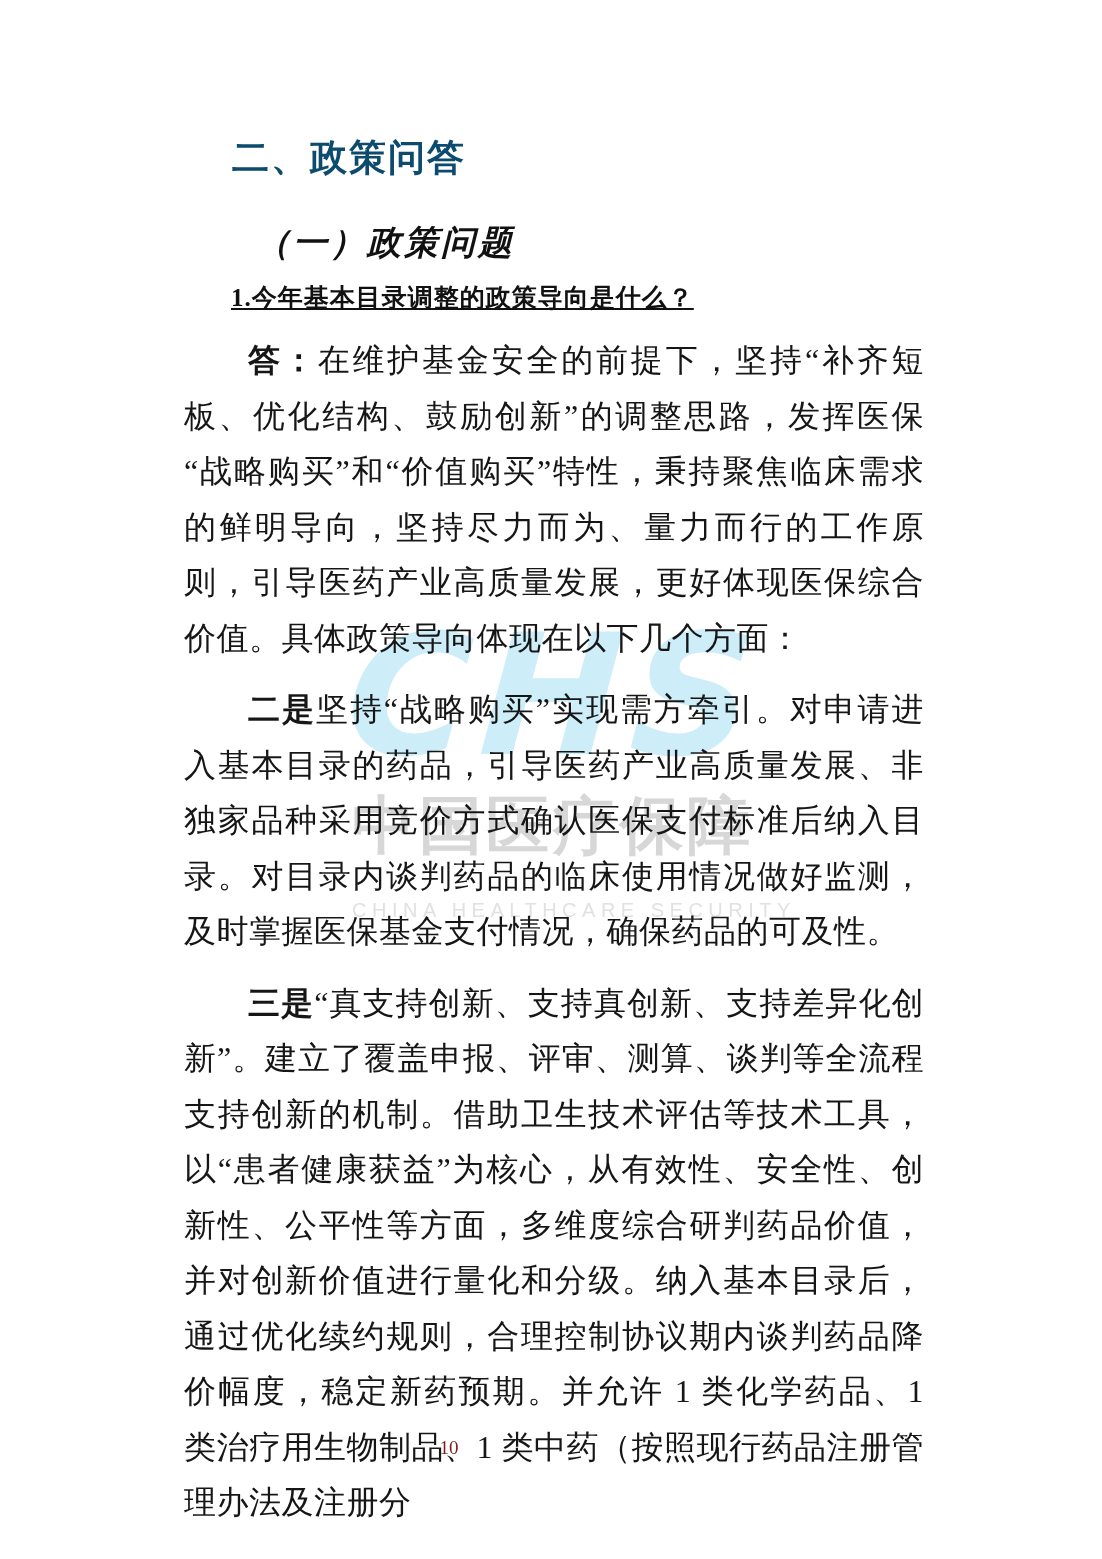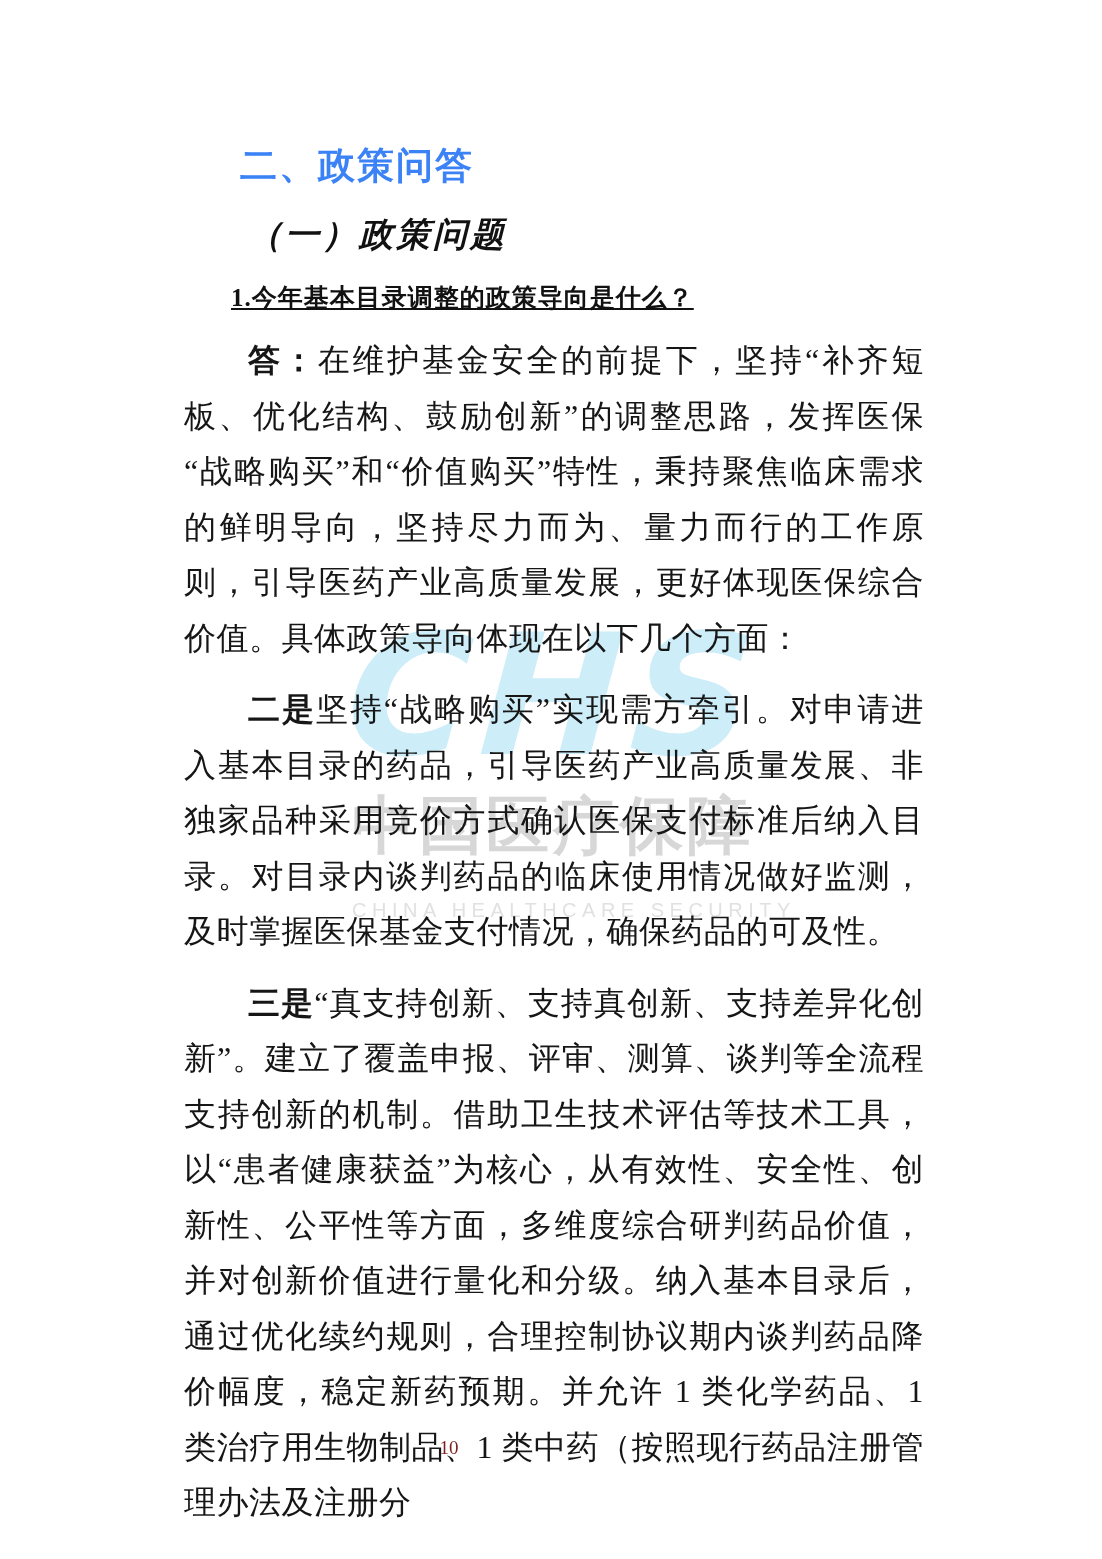--- a/index.html
+++ b/index.html
@@ -47,32 +47,32 @@
     color:#e1e1e1;
     white-space:nowrap;
     margin-top:32px;
   }
 
   
   .content{position:absolute;inset:0;z-index:1;}
   .h1{
     position:absolute;
     left:232px; top:136px;
-    margin:8px;
+    margin:0;
     font-family:"Liberation Sans","DejaVu Sans",sans-serif;
     font-weight:bold;
     font-size:37px;
     letter-spacing:2px;
     line-height:44px;
-    color:#3b82f6;
+    color:#0c4a6e;
   }
   .h2{
     position:absolute;
     left:244px; top:210px;
-    margin:4px;
+    margin:12px;
     font-family:"Liberation Serif","DejaVu Serif",serif;
     font-style:italic;
     font-weight:bold;
     font-size:34px;
     letter-spacing:3px;
     line-height:42px;
     color:#111111;
   }
   .h3{
     position:absolute;

